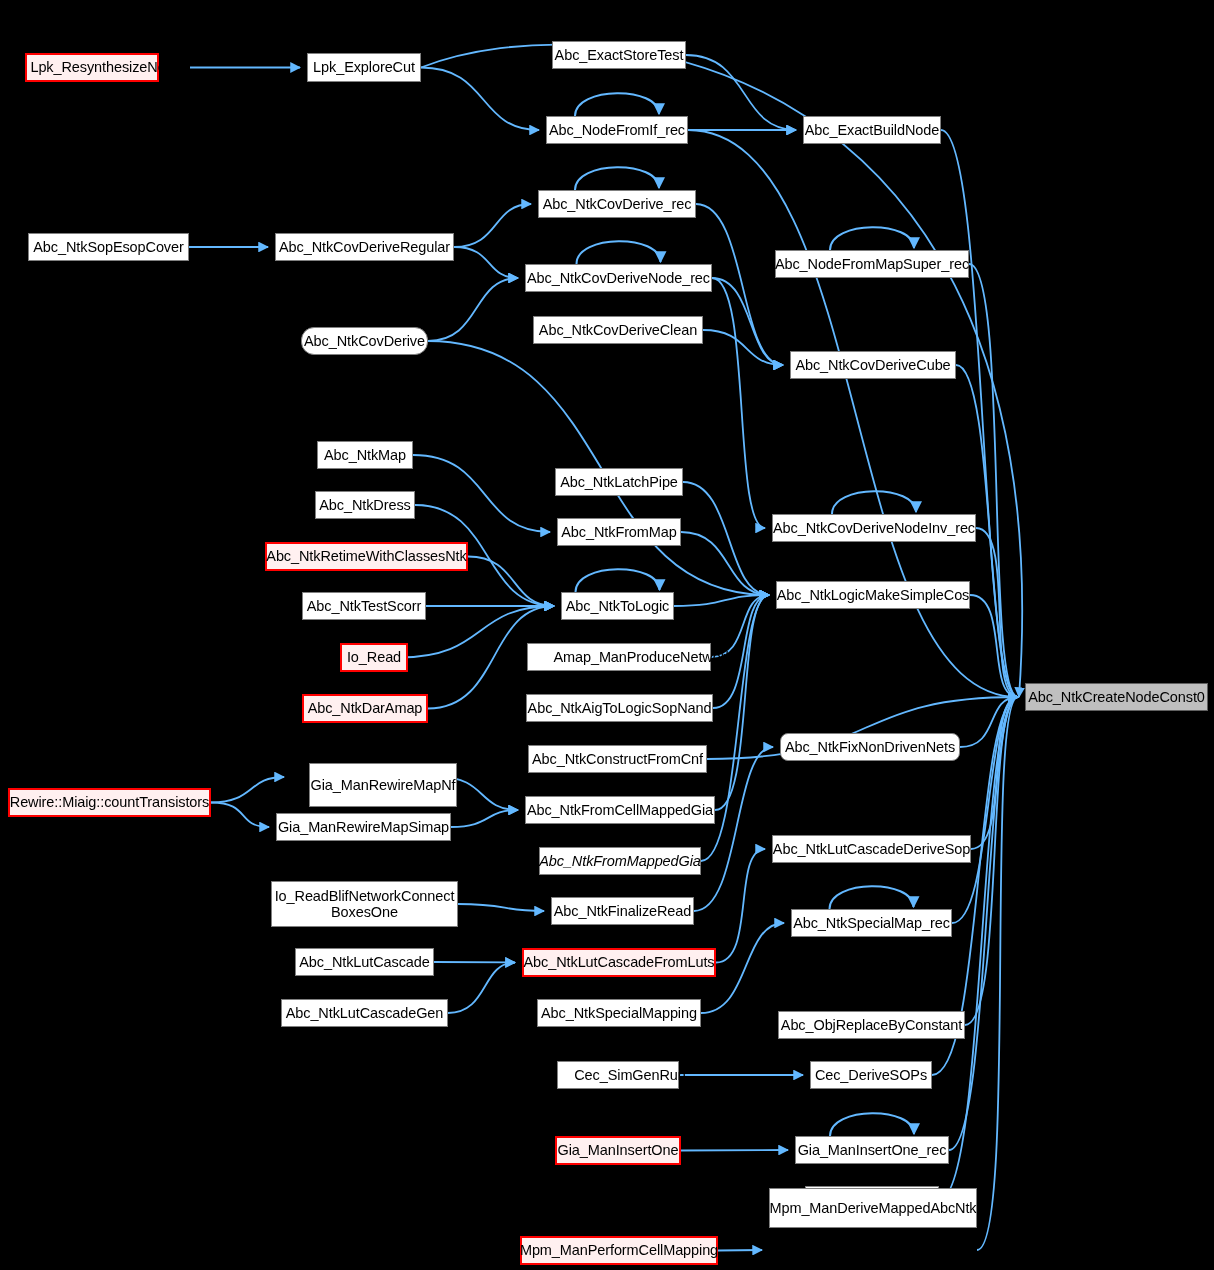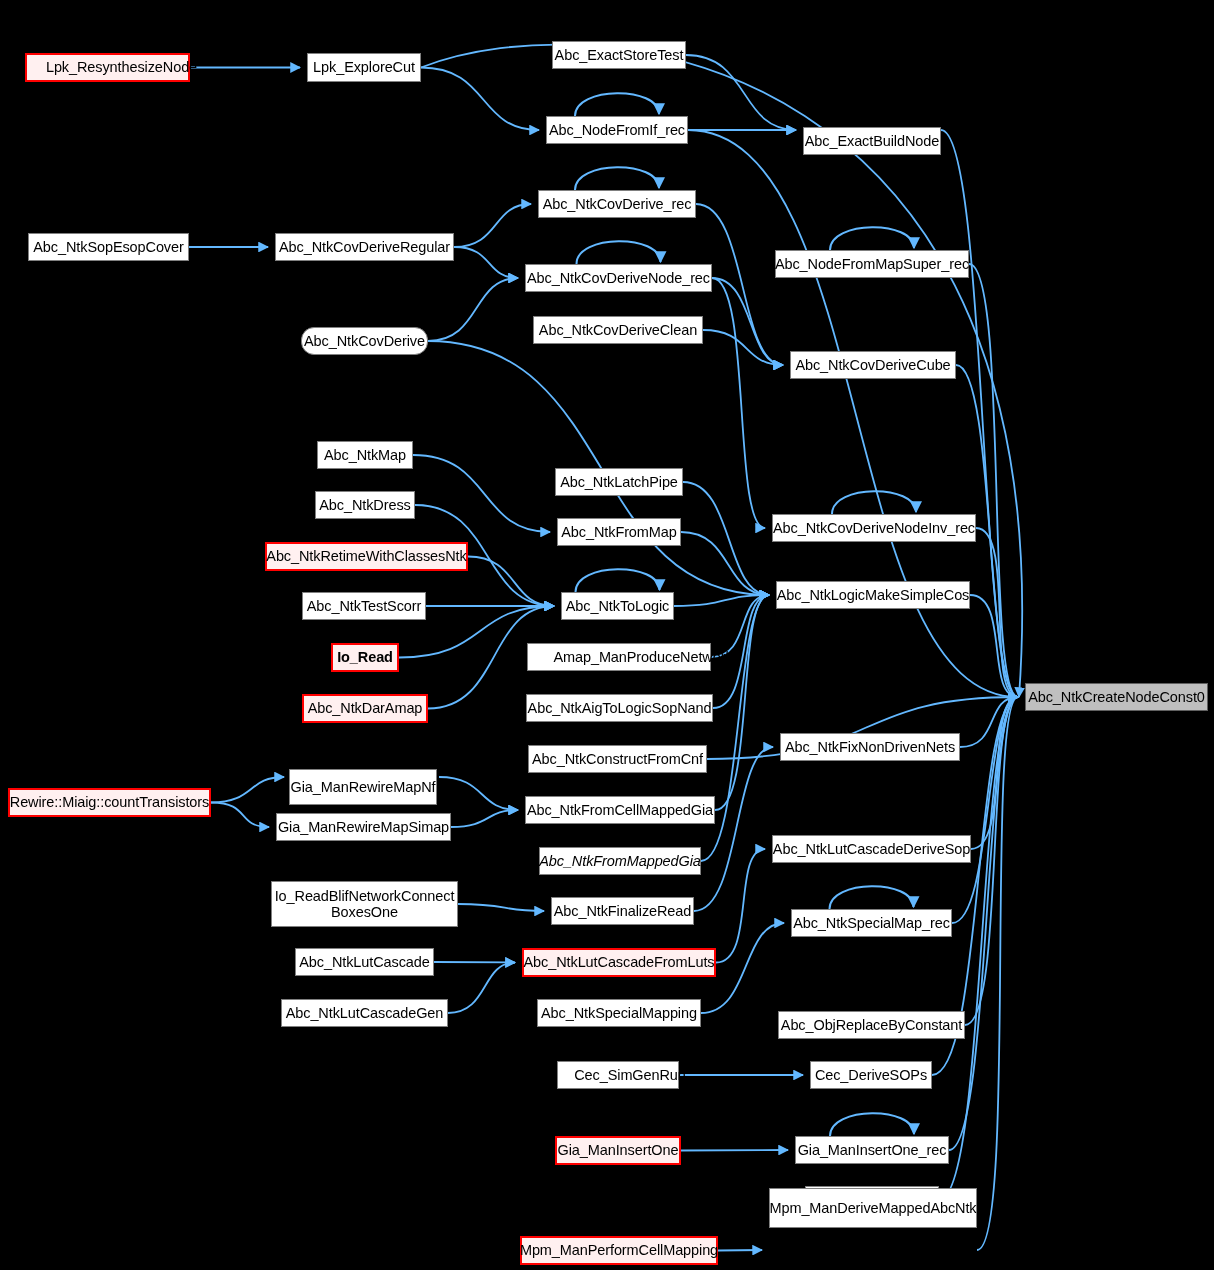--- a/index.html
+++ b/index.html
@@ -105,50 +105,50 @@
         <path d="M 932 1075 C 983.15 1075, 973.85 697, 1018 697" fill="none" stroke="#63b8ff" stroke-width="1.8" marker-end="url(#arrow)"></path>
         <path d="M 681 1150.5 L 788 1150" fill="none" stroke="#63b8ff" stroke-width="1.8" marker-end="url(#arrow)"></path>
         <path d="M 830 1136 C 830 1106, 914 1106, 914 1134" fill="none" stroke="#63b8ff" stroke-width="2" marker-end="url(#arrow)"></path>
         <path d="M 949 1150 C 990.8 1150, 983.2 697, 1018 697" fill="none" stroke="#63b8ff" stroke-width="1.8" marker-end="url(#arrow)"></path>
         <path d="M 939 1200 C 986.3 1200, 977.7 697, 1018 697" fill="none" stroke="#63b8ff" stroke-width="1.8" marker-end="url(#arrow)"></path>
         <path d="M 718 1250.5 L 762 1250" fill="none" stroke="#63b8ff" stroke-width="1.8" marker-end="url(#arrow)"></path>
         <path d="M 977 1250 C 1017 1250, 985 697, 1018 697" fill="none" stroke="#63b8ff" stroke-width="1.8" marker-end="url(#arrow)"></path>
       </g>
   </svg>
   <div id="node-layer">
-      <div class="node red" style="left: 25px; top: 53px; width: 165px; height: 29px; padding-left: 28px;"><span>Lpk_ResynthesizeNode</span></div>
+      <div class="node red" style="left: 25px; top: 53px; width: 134px; height: 29px; padding-left: 28px;"><span>Lpk_ResynthesizeNode</span></div>
       <div class="node" style="left: 307px; top: 53px; width: 114px; height: 29px;"><span>Lpk_ExploreCut</span></div>
       <div class="node" style="left: 552px; top: 41px; width: 134px; height: 28px;"><span>Abc_ExactStoreTest</span></div>
       <div class="node" style="left: 546px; top: 116px; width: 142px; height: 28px;"><span>Abc_NodeFromIf_rec</span></div>
-      <div class="node" style="left: 803px; top: 116px; width: 138px; height: 28px; margin-top: 11px;"><span>Abc_ExactBuildNode</span></div>
+      <div class="node" style="left: 803px; top: 116px; width: 138px; height: 28px;"><span>Abc_ExactBuildNode</span></div>
       <div class="node" style="left: 538px; top: 190px; width: 158px; height: 28px;"><span>Abc_NtkCovDerive_rec</span></div>
       <div class="node" style="left: 28px; top: 233px; width: 161px; height: 28px;"><span>Abc_NtkSopEsopCover</span></div>
       <div class="node" style="left: 275px; top: 233px; width: 179px; height: 28px;"><span>Abc_NtkCovDeriveRegular</span></div>
       <div class="node" style="left: 525px; top: 264px; width: 187px; height: 28px;"><span>Abc_NtkCovDeriveNode_rec</span></div>
       <div class="node" style="left: 775px; top: 250px; width: 194px; height: 28px;"><span>Abc_NodeFromMapSuper_rec</span></div>
       <div class="node" style="left: 301px; top: 327px; width: 127px; height: 28px; border-radius: 13px;"><span>Abc_NtkCovDerive</span></div>
       <div class="node" style="left: 533px; top: 316px; width: 170px; height: 28px;"><span>Abc_NtkCovDeriveClean</span></div>
       <div class="node" style="left: 790px; top: 351px; width: 166px; height: 28px;"><span>Abc_NtkCovDeriveCube</span></div>
       <div class="node" style="left: 317px; top: 441px; width: 96px; height: 28px;"><span>Abc_NtkMap</span></div>
       <div class="node" style="left: 555px; top: 468px; width: 128px; height: 28px;"><span>Abc_NtkLatchPipe</span></div>
       <div class="node" style="left: 315px; top: 491px; width: 100px; height: 28px;"><span>Abc_NtkDress</span></div>
       <div class="node" style="left: 557px; top: 518px; width: 124px; height: 28px;"><span>Abc_NtkFromMap</span></div>
       <div class="node" style="left: 772px; top: 514px; width: 204px; height: 28px;"><span>Abc_NtkCovDeriveNodeInv_rec</span></div>
       <div class="node red" style="left: 265px; top: 542px; width: 203px; height: 29px;"><span>Abc_NtkRetimeWithClassesNtk</span></div>
       <div class="node" style="left: 302px; top: 592px; width: 124px; height: 28px;"><span>Abc_NtkTestScorr</span></div>
       <div class="node" style="left: 561px; top: 592px; width: 113px; height: 28px;"><span>Abc_NtkToLogic</span></div>
       <div class="node" style="left: 776px; top: 581px; width: 194px; height: 28px;"><span>Abc_NtkLogicMakeSimpleCos</span></div>
-      <div class="node red" style="left: 331px; top: 643px; width: 68px; height: 29px; font-weight: bold;"><span>Io_Read</span></div>
+      <div class="node red" style="left: 340px; top: 643px; width: 68px; height: 29px;"><span>Io_Read</span></div>
       <div class="node" style="left: 527px; top: 643px; width: 184px; height: 28px; padding-left: 48px;"><span>Amap_ManProduceNetwork</span></div>
       <div class="node current" style="left: 1025px; top: 683px; width: 183px; height: 28px;"><span>Abc_NtkCreateNodeConst0</span></div>
       <div class="node red" style="left: 302px; top: 694px; width: 126px; height: 29px;"><span>Abc_NtkDarAmap</span></div>
       <div class="node" style="left: 526px; top: 694px; width: 187px; height: 28px;"><span>Abc_NtkAigToLogicSopNand</span></div>
-      <div class="node" style="left: 780px; top: 733px; width: 180px; height: 28px;"><span>Abc_NtkFixNonDrivenNets</span></div>
+      <div class="node" style="left: 780px; top: 733px; width: 180px; height: 28px; border-radius: 8px;"><span>Abc_NtkFixNonDrivenNets</span></div>
       <div class="node" style="left: 528px; top: 745px; width: 179px; height: 28px;"><span>Abc_NtkConstructFromCnf</span></div>
-      <div class="node" style="left: 289px; top: 763px; width: 148px; height: 36px; margin-top: 6px;"><span>Gia_ManRewireMapNf</span></div>
+      <div class="node" style="left: 309px; top: 763px; width: 148px; height: 44px;"><span>Gia_ManRewireMapNf</span></div>
       <div class="node red" style="left: 8px; top: 788px; width: 203px; height: 29px;"><span>Rewire::Miaig::countTransistors</span></div>
       <div class="node" style="left: 525px; top: 796px; width: 190px; height: 28px;"><span>Abc_NtkFromCellMappedGia</span></div>
       <div class="node" style="left: 276px; top: 813px; width: 175px; height: 28px;"><span>Gia_ManRewireMapSimap</span></div>
       <div class="node" style="left: 772px; top: 835px; width: 199px; height: 28px;"><span>Abc_NtkLutCascadeDeriveSop</span></div>
       <div class="node" style="left: 539px; top: 847px; width: 162px; height: 28px; font-style: italic;"><span>Abc_NtkFromMappedGia</span></div>
       <div class="node" style="left: 271px; top: 881px; width: 187px; height: 46px;"><span>Io_ReadBlifNetworkConnect
 BoxesOne</span></div>
       <div class="node" style="left: 551px; top: 897px; width: 143px; height: 28px;"><span>Abc_NtkFinalizeRead</span></div>
       <div class="node" style="left: 791px; top: 909px; width: 161px; height: 28px;"><span>Abc_NtkSpecialMap_rec</span></div>
       <div class="node" style="left: 295px; top: 948px; width: 139px; height: 28px;"><span>Abc_NtkLutCascade</span></div>

